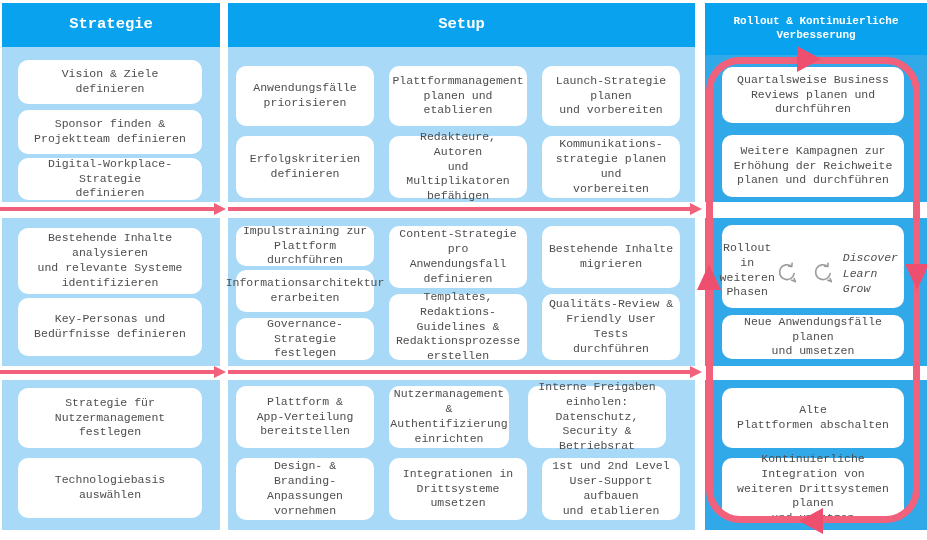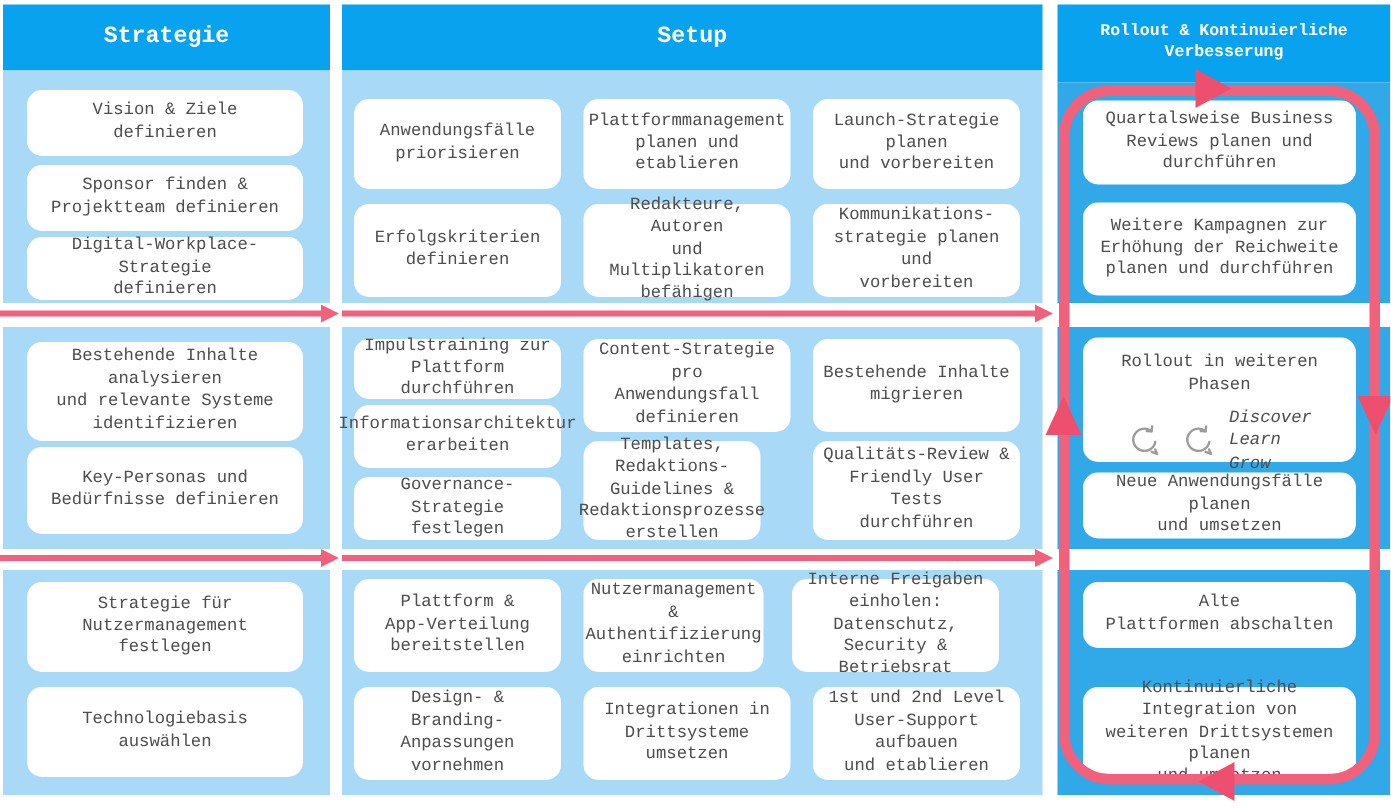--- a/index.html
+++ b/index.html
@@ -15,21 +15,21 @@
         text-align:center;white-space:pre-line;padding:2px 6px;box-sizing:border-box;}
   .hline{position:absolute;height:4px;background:#f2617b;}
   .tri{position:absolute;width:0;height:0;}
   .tri.right-s{border-top:6px solid transparent;border-bottom:6px solid transparent;border-left:12px solid #f2617b;}
   .tri.right-l{border-top:13px solid transparent;border-bottom:13px solid transparent;border-left:24px solid #ef4f6e;}
   .tri.left-l{border-top:13px solid transparent;border-bottom:13px solid transparent;border-right:24px solid #ef4f6e;}
   .tri.up-l{border-left:12px solid transparent;border-right:12px solid transparent;border-bottom:26px solid #ef4f6e;}
   .tri.down-l{border-left:12px solid transparent;border-right:12px solid transparent;border-top:26px solid #ef4f6e;}
   #loop{position:absolute;left:706px;top:57px;width:214px;height:466px;box-sizing:border-box;
         border:7px solid #f2617b;border-radius:34px;}
-  #rollout-phases-card{flex-direction:column;justify-content:flex-start;padding-top:10px;}
+  #rollout-phases-card{flex-direction:row;justify-content:flex-end;padding-top:10px;}
   .phase-row{display:flex;align-items:center;gap:8px;margin-top:6px;}
   .loop-icons{display:flex;gap:12px;}
   .phase-tags{font-style:italic;text-align:left;white-space:pre-line;font-size:11.5px;line-height:1.35;}
 </style>
 </head>
 <body>
 
 <div id="stage">
 
   <div class="colheader" style="left:2px;top:3px;width:218px;height:44px">Strategie</div>
@@ -81,21 +81,21 @@
 
   <div class="card" style="left:236px;top:270px;width:138px;height:42px">Informationsarchitektur
 erarbeiten</div>
   <div class="card" style="left:236px;top:226px;width:138px;height:40px">Impulstraining zur
 Plattform durchführen</div>
   <div class="card" style="left:236px;top:318px;width:138px;height:42px">Governance-Strategie
 festlegen</div>
   <div class="card" style="left:389px;top:226px;width:138px;height:62px">Content-Strategie pro
 Anwendungsfall
 definieren</div>
-  <div class="card" style="left:389px;top:294px;width:118px;height:66px">Templates,
+  <div class="card" style="left:389px;top:294px;width:138px;height:66px">Templates,
 Redaktions-Guidelines &amp;
 Redaktionsprozesse
 erstellen</div>
   <div class="card" style="left:542px;top:226px;width:138px;height:62px">Bestehende Inhalte
 migrieren</div>
   <div class="card" style="left:542px;top:294px;width:138px;height:66px">Qualitäts-Review &amp;
 Friendly User Tests
 durchführen</div>
 
   <div class="card" style="left:236px;top:386px;width:138px;height:62px">Plattform &amp;
@@ -140,21 +140,21 @@
         </svg>
       </div>
       <div class="phase-tags">Discover
 Learn
 Grow</div>
     </div>
   </div>
 
   <div class="card" style="left:722px;top:315px;width:182px;height:44px">Neue Anwendungsfälle planen
 und umsetzen</div>
-  <div class="card" style="left:722px;top:388px;width:182px;height:44px">Alte
+  <div class="card" style="left:722px;top:388px;width:182px;height:60px">Alte
 Plattformen abschalten</div>
   <div class="card" style="left:722px;top:458px;width:182px;height:62px">Kontinuierliche Integration von
 weiteren Drittsystemen planen
 und umsetzen</div>
 
   <div id="loop"></div>
   <div class="tri right-l" style="left:797px;top:46px"></div>
   <div class="tri down-l" style="left:905px;top:264px"></div>
   <div class="tri left-l" style="left:799px;top:508px"></div>
   <div class="tri up-l" style="left:697px;top:264px"></div>

